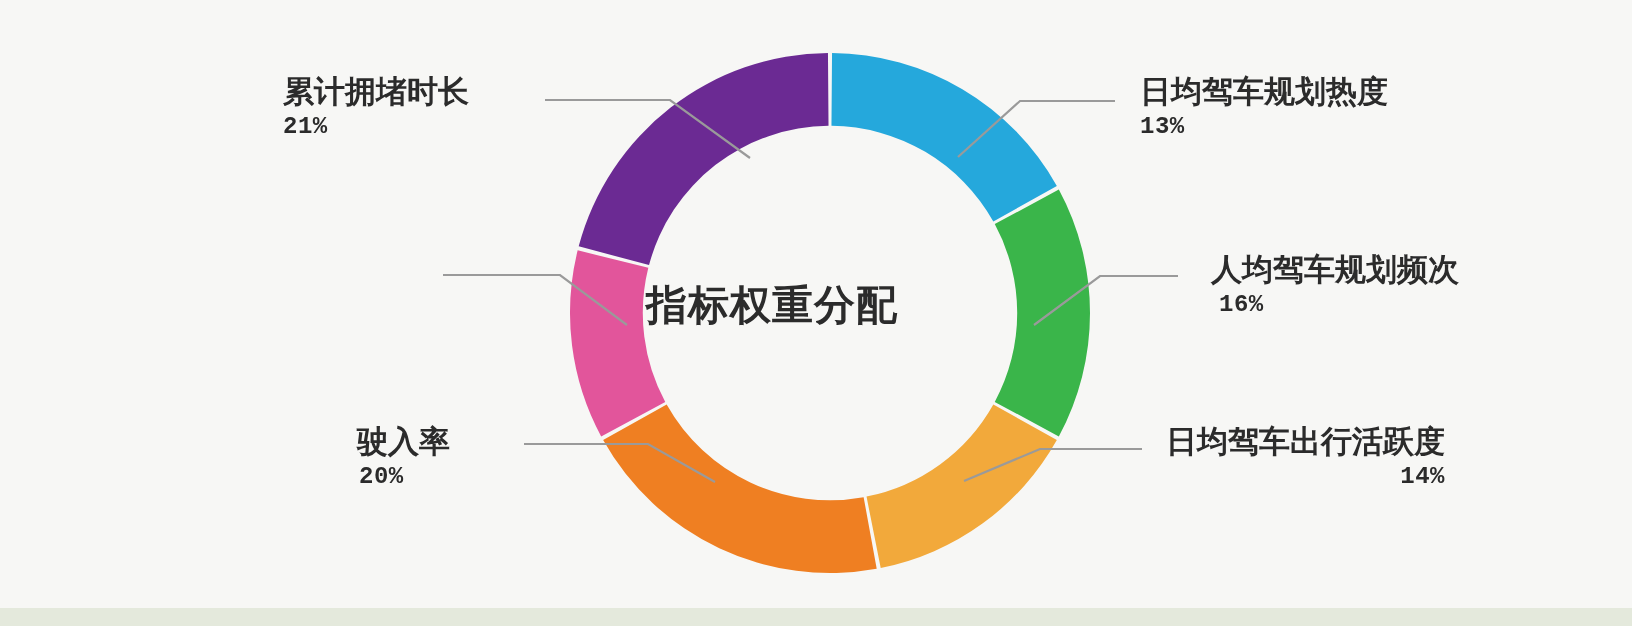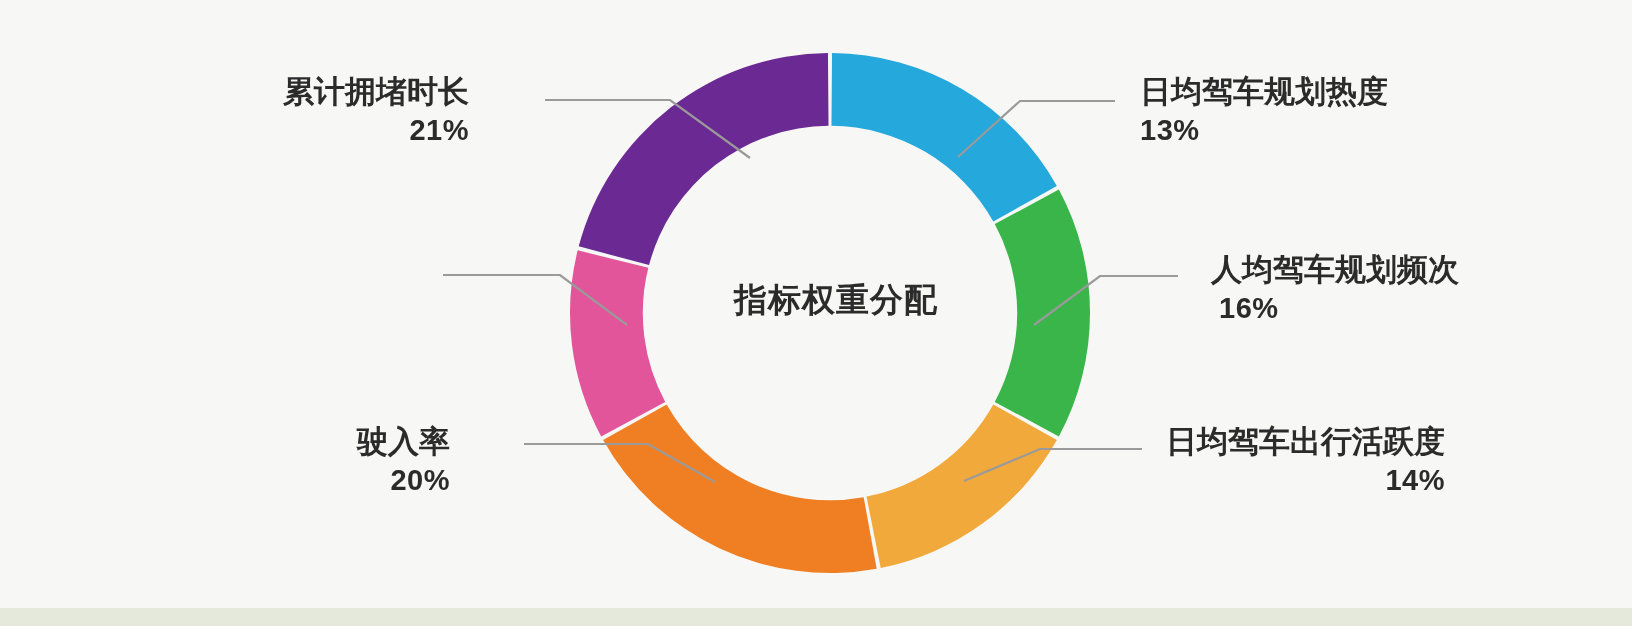--- a/index.html
+++ b/index.html
@@ -32,42 +32,42 @@
     top: 0;
     width: 1632px;
     height: 626px;
     display: block;
   }
   .center-title {
     position: absolute;
     left: 646px;
     top: 278px;
     width: 380px;
-    text-align: center;
-    font-size: 33px;
+    font-size: 41px;
     font-weight: bold;
     color: #2b2b2b;
     letter-spacing: 1px;
     white-space: nowrap;
   }
   .label {
     position: absolute;
     font-size: 31px;
     font-weight: bold;
     color: #2b2b2b;
     line-height: 1.28;
     white-space: nowrap;
   }
   .label .pct {
     display: block;
-    font-size: 29px;
+    font-size: 24px;
     letter-spacing: 0.5px;
+    font-family: Liberation Mono, monospace;
   }
   .label.left {
-    text-align: right;
+    text-align: left;
   }
   .label.right {
     text-align: left;
   }
   
   #label-lei    { left: 283px; top: 72px;  }
   #label-quan   { left: 152px; top: 250px; }
   #label-shi    { left: 357px; top: 422px; }
   
   #label-ri     { left: 1140px; top: 72px;  }

